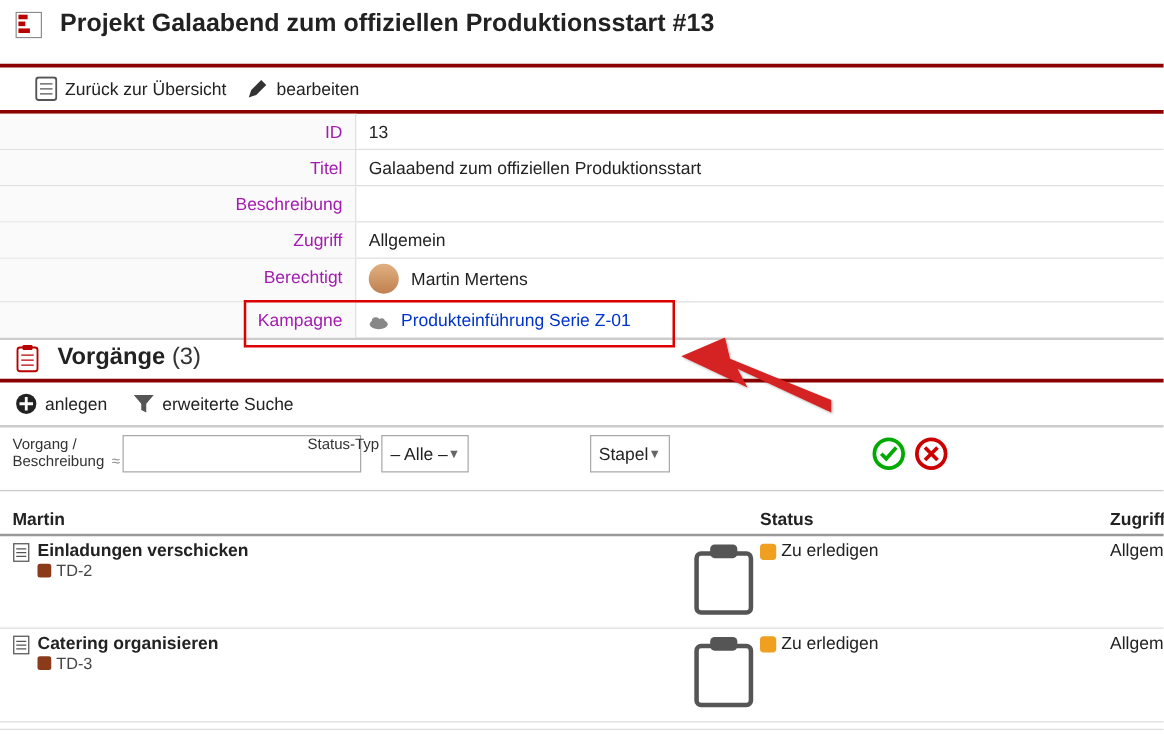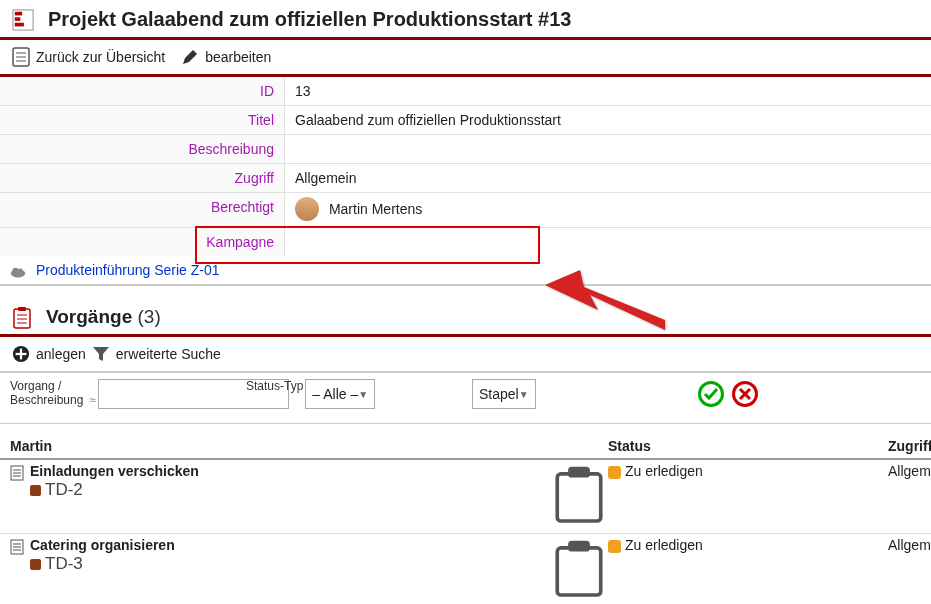--- a/index.html
+++ b/index.html
@@ -1,38 +1,38 @@
 <!DOCTYPE html>
 <html><head>
 <meta charset="utf-8">
 <style>
   * { box-sizing: border-box; margin: 0; padding: 0; }
   body { font-family: Arial, Helvetica, sans-serif; font-size: 14px; color: #222; width: 931px; background: #fff; }
-  .header { display: flex; align-items: center; padding: 8px 12px 6px; border-bottom: 3px solid #8b0000; }
+  .header { display: flex; align-items: center; padding: 8px 12px 20px; border-bottom: 3px solid #8b0000; }
   .header .app-icon { width: 22px; height: 22px; margin-right: 14px; }
   .header h1 { font-size: 20px; font-weight: bold; }
-  .toolbar { display: flex; align-items: center; padding: 8px 12px; border-bottom: 3px solid #8b0000; gap: 16px; }
+  .toolbar { display: flex; align-items: center; padding: 8px 28px; border-bottom: 3px solid #8b0000; gap: 16px; }
   .toolbar-btn { display: inline-flex; align-items: center; gap: 6px; cursor: pointer; color: #222; }
   .toolbar-btn .icon { width: 18px; height: 18px; display: inline-flex; align-items: center; justify-content: center; }
   .details { border-bottom: 2px solid #ccc; }
   .detail-row { display: flex; border-top: 1px solid #e0e0e0; }
   .detail-row:first-child { border-top: none; }
   .detail-label { width: 285px; text-align: right; padding: 6px 10px 6px 0; background: #fafafa; border-right: 1px solid #e0e0e0; color: #a21caf; }
   .detail-value { flex: 1; padding: 6px 10px; }
-  .kampagne-row { position: relative; flex-direction: column; }
+  .kampagne-row { position: relative; }
   .kampagne-box { border: 2px solid #d00; position: absolute; left: 195px; top: -2px; height: 38px; width: 345px; pointer-events: none; }
   .avatar { width: 24px; height: 24px; border-radius: 50%; background: linear-gradient(#e0b080, #c08050); display: inline-block; vertical-align: middle; margin-right: 6px; margin-top: -2px; }
   .campaign-link { color: #0033cc; cursor: pointer; }
   .cloud-icon { display: inline-block; width: 16px; height: 12px; vertical-align: middle; margin-right: 6px; }
   .arrow-callout { position: absolute; left: 540px; top: 270px; pointer-events: none; z-index: 10; }
-  .section-head { display: flex; align-items: flex-start; padding: 20px 12px 6px; border-bottom: 3px solid #8b0000; gap: 14px; }
+  .section-head { display: flex; align-items: flex-start; padding: 3px 12px 6px; border-bottom: 3px solid #8b0000; gap: 14px; }
   .section-head .clip-icon { width: 20px; height: 22px; }
   .section-head h2 { font-size: 19px; font-weight: bold; }
   .section-head .count { font-size: 19px; font-weight: normal; color: #333; }
-  .sub-toolbar { display: flex; align-items: flex-end; padding: 8px 12px; gap: 6px; border-bottom: 2px solid #ccc; }
+  .sub-toolbar { display: flex; align-items: flex-end; padding: 8px 12px; gap: 20px; border-bottom: 2px solid #ccc; }
   .filter-row { display: flex; align-items: flex-end; padding: 6px 10px 14px; gap: 10px; border-bottom: 1px solid #ccc; }
   .filter-group { display: flex; flex-direction: row; gap: 2px; }
   .filter-group label { font-size: 12px; color: #333; }
   .filter-input { height: 30px; border: 1px solid #aaa; padding: 0 6px; background: #fff; }
   .filter-select { height: 30px; border: 1px solid #aaa; padding: 0 6px; background: #fff; display: flex; align-items: center; justify-content: center; cursor: pointer; }
   .chev { color: #666; font-size: 10px; }
   .action-icons { display: flex; align-items: center; gap: 8px; padding-bottom: 2px; }
   .round-btn { width: 26px; height: 26px; border-radius: 50%; border: 3px solid; display: flex; align-items: center; justify-content: center; font-weight: bold; font-size: 16px; cursor: pointer; background: #fff; }
   .ok-btn { border-color: #0a0; color: #0a0; }
   .cancel-btn { border-color: #c00; color: #c00; }
@@ -41,21 +41,21 @@
   .col-vorgang { flex: 0 0 540px; }
   .col-clip { flex: 0 0 58px; }
   .col-status { flex: 0 0 280px; }
   .col-zugriff { flex: 1; }
   .table-row { display: flex; padding: 3px 10px 2px; border-bottom: 1px solid #ddd; align-items: flex-start; }
   .vorgang-cell { display: flex; gap: 6px; }
   .doc-icon { width: 14px; height: 16px; flex-shrink: 0; margin-top: 2px; }
   .vorgang-title { font-weight: bold; color: #222; }
   .vorgang-sub { display: flex; align-items: center; gap: 4px; margin-top: 1px; }
   .badge { width: 11px; height: 11px; border-radius: 2px; background: #8b3a1a; display: inline-block; }
-  .sub-id { font-size: 17px; color: #444; }
+  .sub-id { font-size: 13px; color: #444; }
   .clip-small { width: 16px; height: 18px; }
   .status-badge { width: 13px; height: 13px; border-radius: 3px; background: #f0a020; display: inline-block; vertical-align: middle; margin-right: 4px; }
   .approx { color: #888; font-size: 12px; margin-left: 6px; }
   .wrapper { position: relative; }
 </style>
 </head>
 <body>
 <div class="wrapper">
 
 <div class="header">

